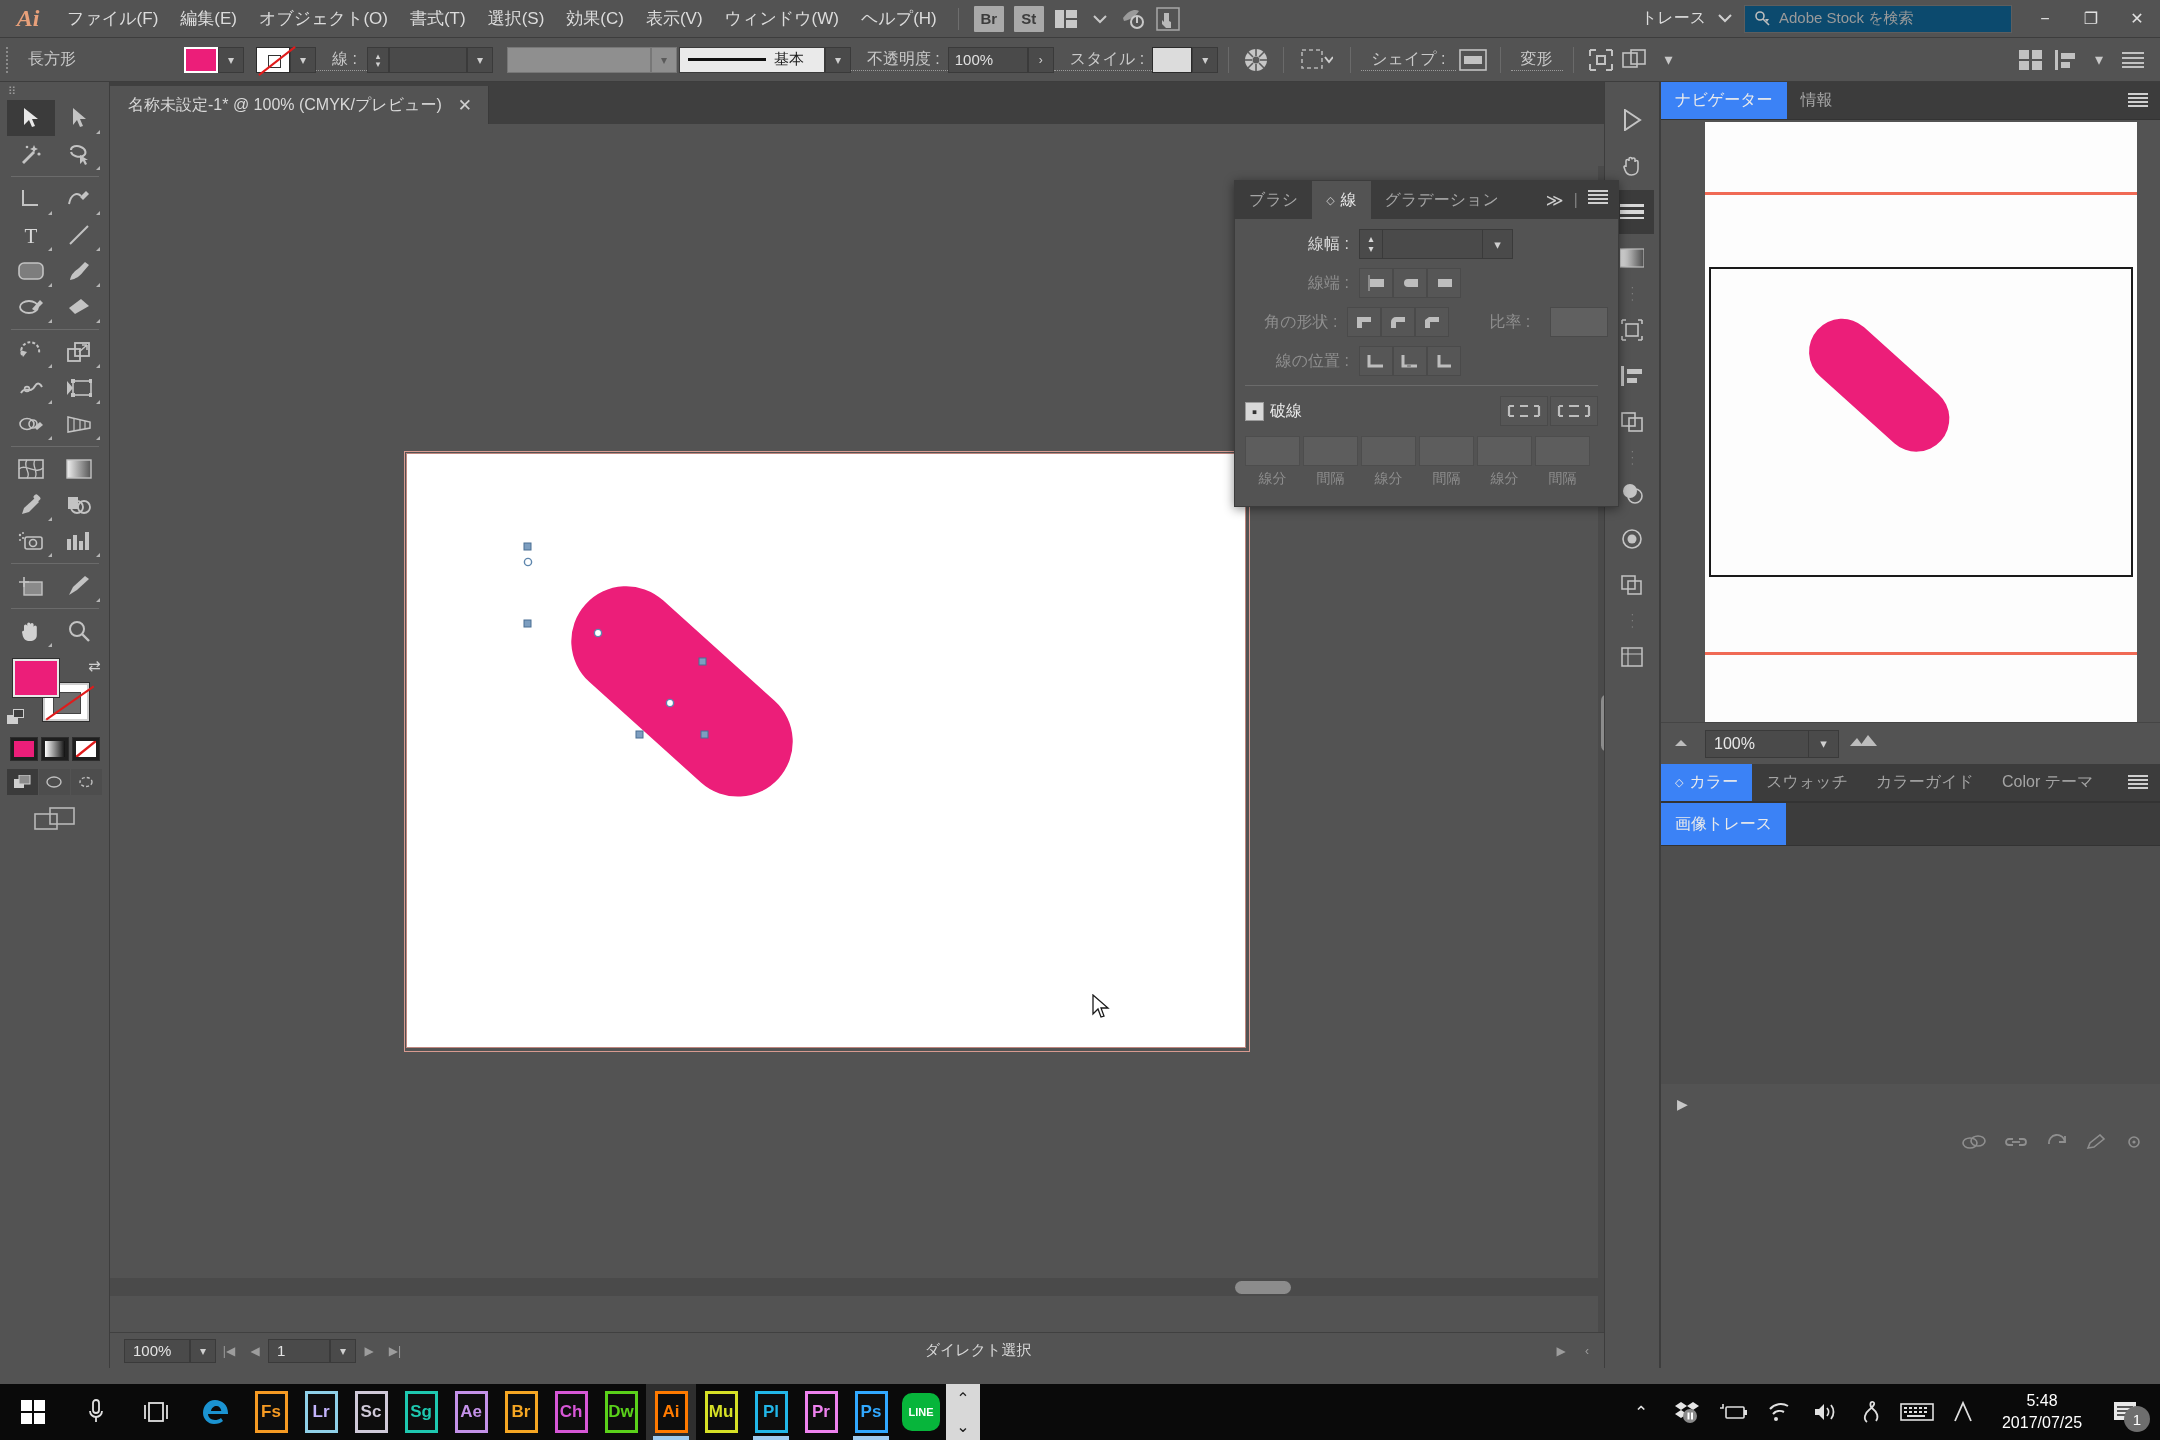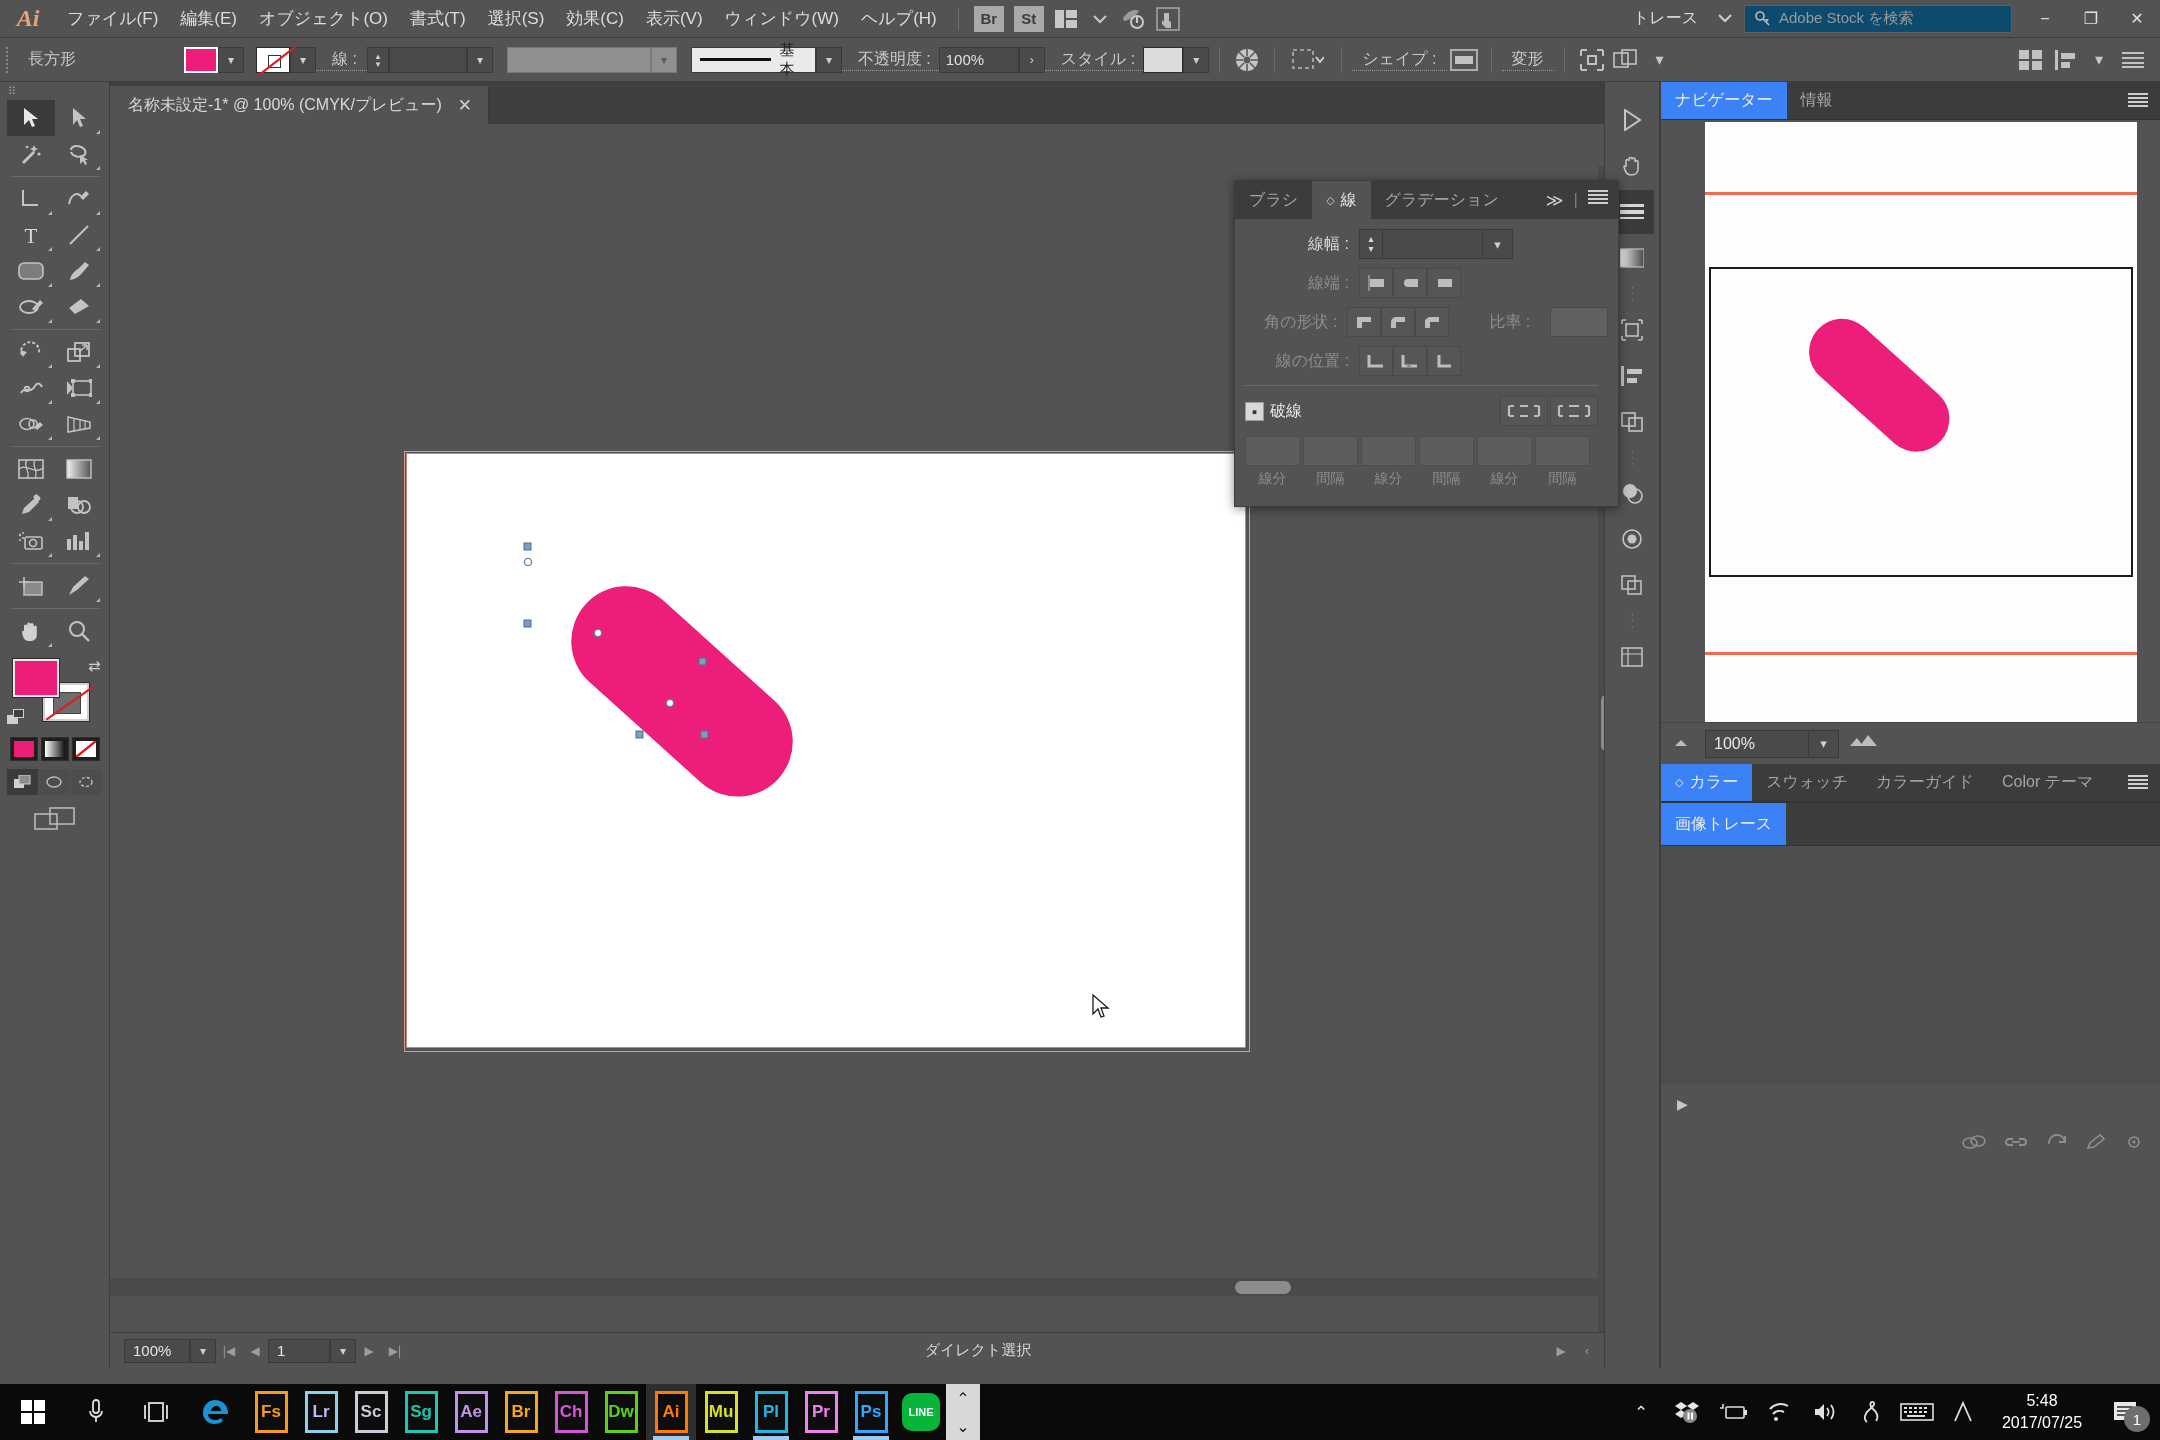--- a/index.html
+++ b/index.html
@@ -28,21 +28,21 @@
     font-size:17px; white-space:nowrap; cursor:default;
   }
   .mb-sep{ width:1px; height:22px; background:#6e6e6e; margin:0 10px; }
   .mb-btn{
     width:30px;height:26px;display:flex;align-items:center;justify-content:center;
     background:#a9a9a9;color:#3c3c3c;font-size:15px;margin:0 5px;border-radius:1px;
     font-weight:bold;
   }
   .mb-icon{ width:34px;height:30px;display:flex;align-items:center;justify-content:center;color:#c8c8c8; }
   .spacer{ flex:1; }
-  .trace-sel{ display:flex;align-items:center;gap:20px;padding:0 12px;color:#dcdcdc;font-size:16px; }
+  .trace-sel{ display:flex;align-items:center;gap:12px;padding:0 12px;color:#dcdcdc;font-size:16px; }
   .stock-search{
     width:268px;height:28px;background:#0c4a6e;border:1px solid #5e5e5e;
     display:flex;align-items:center;gap:8px;padding:0 8px;color:#9a9a9a;font-size:15px;
     margin-right:10px;
   }
   .wbtns{ display:flex;height:38px; }
   .wbtn{ width:46px;height:38px;display:flex;align-items:center;justify-content:center;color:#e0e0e0;font-size:16px; }
 
   
   .controlbar{
@@ -326,21 +326,21 @@
     <div class="stepper">
         <span>▴</span>
         <span>▾</span>
       </div>
     <div class="field" style="width:78px"></div>
     <div class="sw-arrow">▾</div>
 
     <div class="field grey" style="width:144px;margin-left:14px"></div>
     <div class="sw-arrow" style="background:#8f8f8f;border-color:#777;color:#5a5a5a">▾</div>
 
-    <div class="field white brush-preview" style="width:125px;margin-left:14px">
+    <div class="field white brush-preview" style="width:146px;margin-left:2px">
       <span class="brush-line"></span>
       <span>基本</span>
     </div>
     <div class="sw-arrow">▾</div>
 
     <div class="cb-label dotted" style="padding:0 8px 0 16px">不透明度 :</div>
     <div class="field" style="width:80px">100%</div>
     <div class="sw-arrow">›</div>
 
     <div class="cb-label dotted" style="padding:0 8px 0 16px">スタイル :</div>

